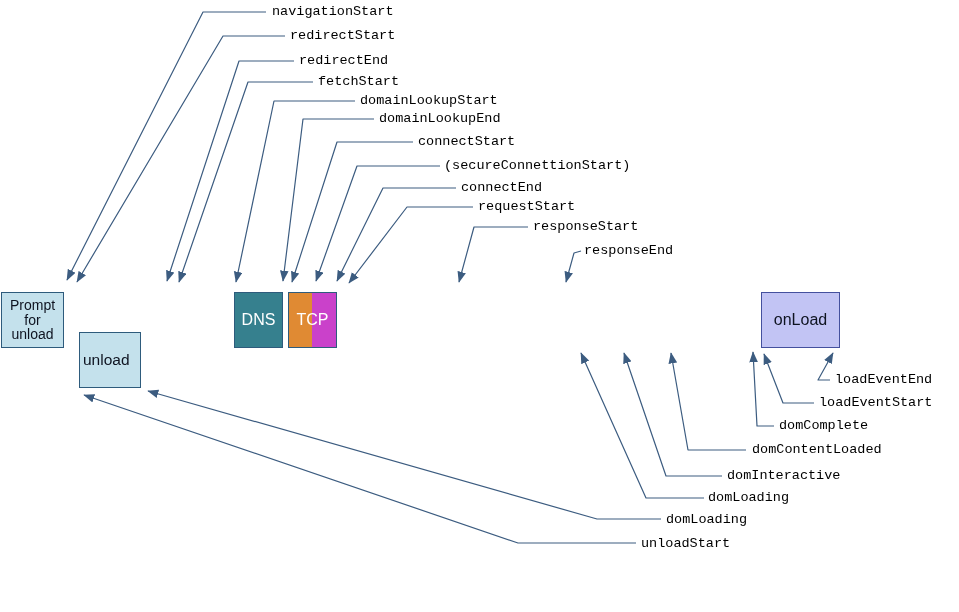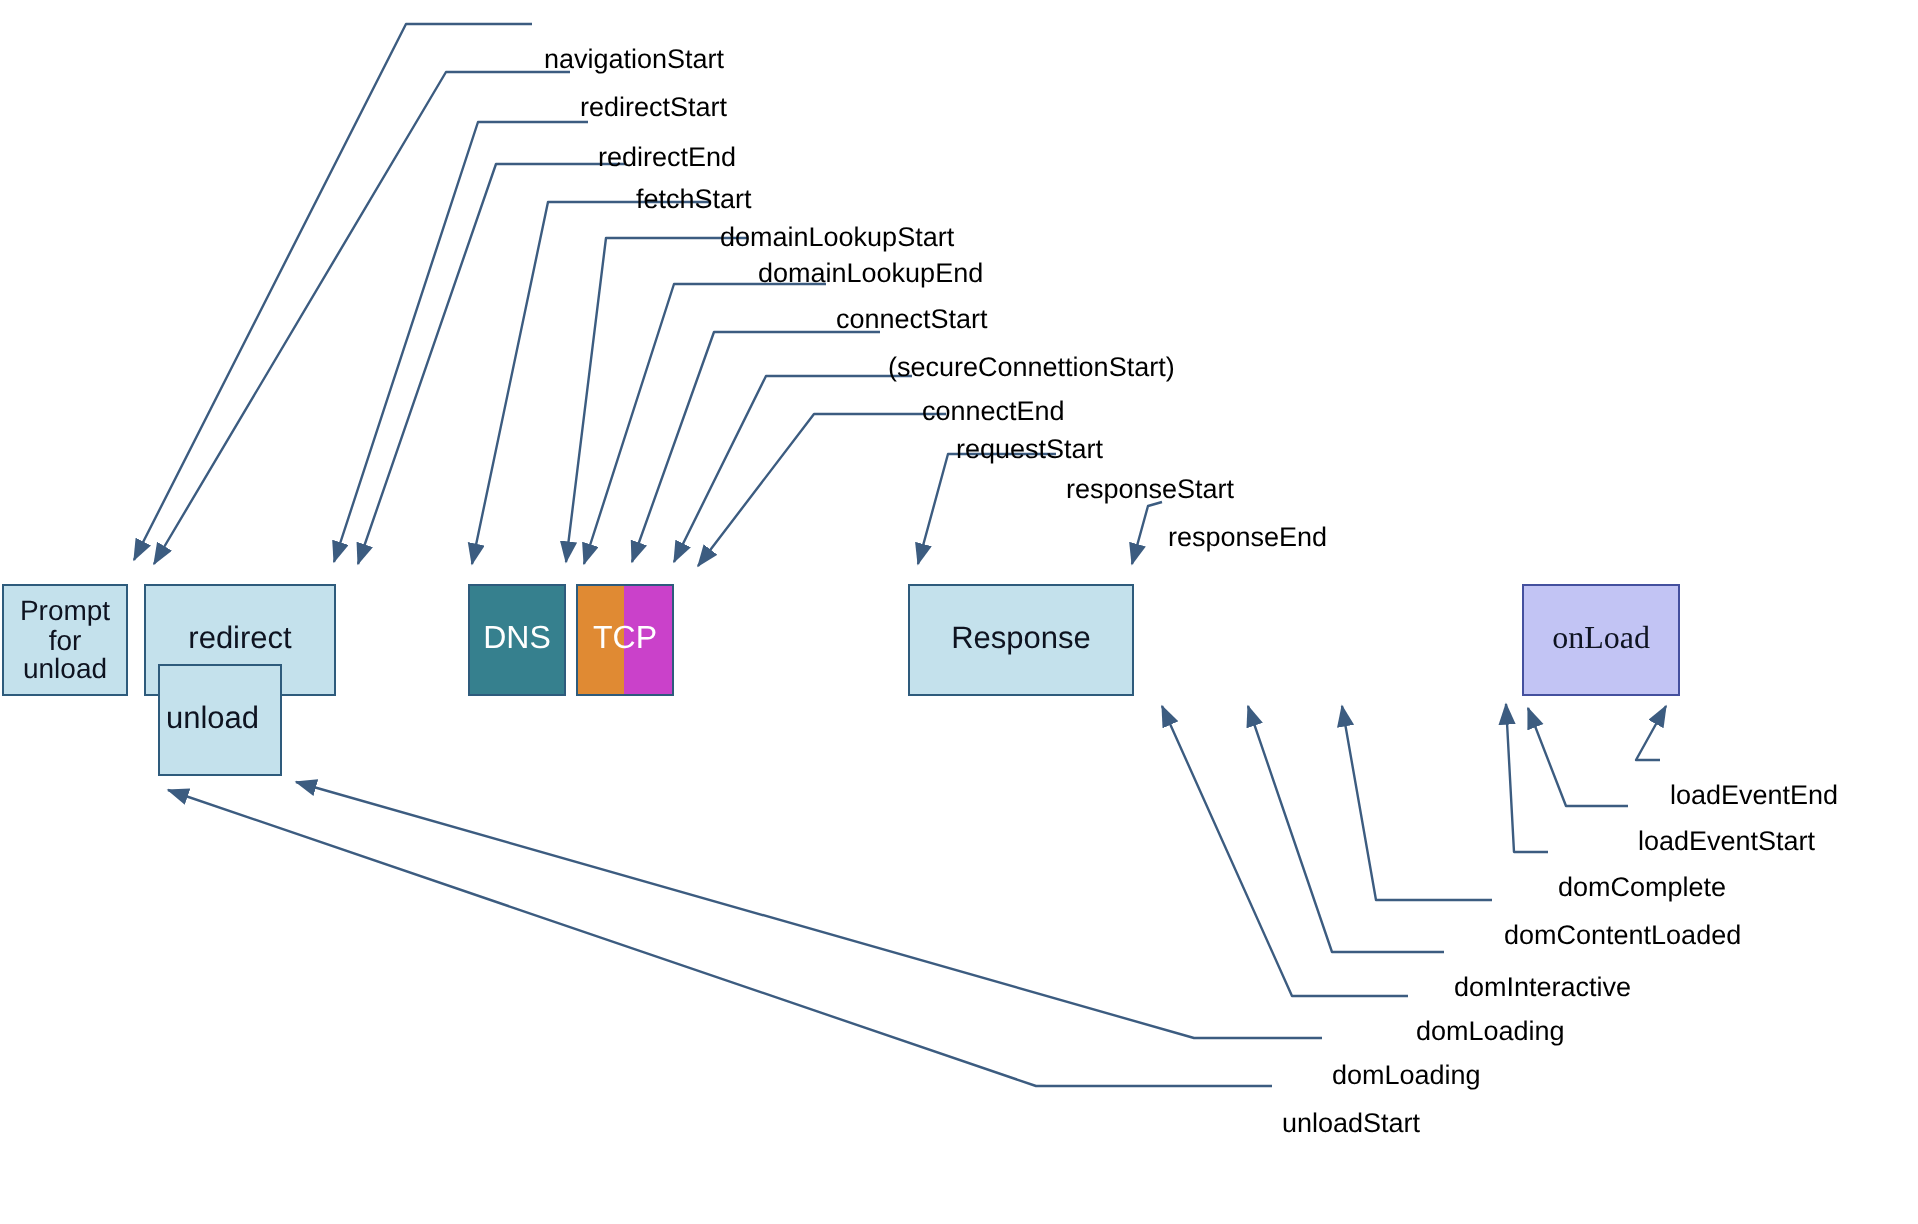--- a/index.html
+++ b/index.html
@@ -9,35 +9,34 @@
     overflow:hidden; font-family:"Liberation Sans", sans-serif;
   }
   svg.lines { position:absolute; left:0; top:0; width:959px; height:612px; }
   svg.lines polyline {
     fill:none; stroke:var(--line-color,#3c5c80); stroke-width:1.2;
     stroke-linejoin:round;
   }
   .ah-path { fill:var(--line-color,#3c5c80); }
 
   .evt {
-    position:absolute; font-family:Liberation Sans, sans-serif;
+    position:absolute; font-family:Liberation Mono, monospace;
     font-size:13.5px; line-height:16px; color:var(--label-text,#000000);
     white-space:nowrap;
-    margin-top:18px;
   }
 
   .box {
     position:absolute; background:var(--box-fill,#c4e1ec);
     border:1.5px solid var(--box-border,#2e5b7c);
     display:flex; align-items:center; justify-content:center;
     font-size:15.5px; color:var(--box-text,#0e1320); line-height:1;
   }
   .box .stack { text-align:center; font-size:14px; line-height:14.5px; }
   .box.teal { background:var(--dns-fill,#36808e); }
-  .box.lavender { background:var(--onload-fill,#c2c4f4); border-color:var(--onload-border,#44509e);font-family:Liberation Serif, serif; }
+  .box.lavender { background:var(--onload-fill,#c2c4f4); border-color:var(--onload-border,#44509e); }
   .box.split { padding:0; }
   .split .pane { position:absolute; top:0; bottom:0; }
   .blabel {
     position:absolute; inset:0; display:flex; align-items:center; justify-content:center;
   }
   .light { color:var(--box-text-light,#ffffff); }
   .unload-box { z-index:2; justify-content:flex-start; padding-left:3px; }
 </style>
 </head>
 <body>
@@ -73,39 +72,33 @@
   </svg>
 
   <div class="box" style="left:1px;top:292px;width:63px;height:56px">
     <div class="stack">
       <span style="display:block">Prompt</span>
       <span style="display:block">for</span>
       <span style="display:block">unload</span>
     </div>
   </div>
 
-  <div class="box" style="left:72px;top:292px;width:96px;height:56px">
-    <span>redirect</span>
-  </div>
 
 
   <div class="box teal" style="left:234px;top:292px;width:49px;height:56px">
     <span class="light" style="font-size:16px">DNS</span>
   </div>
 
   <div class="box split" style="left:288px;top:292px;width:49px;height:56px">
     <div class="pane" style="left:0;width:23px;background:var(--tcp-orange,#e08a33)"></div>
     <div class="pane" style="left:23px;right:0;background:var(--tcp-magenta,#ca41ca)"></div>
     <span class="blabel light" style="font-size:16px">TCP</span>
   </div>
 
 
-  <div class="box" style="left:454px;top:292px;width:113px;height:56px">
-    <span>Response</span>
-  </div>
 
 
   <div class="box lavender" style="left:761px;top:292px;width:79px;height:56px">
     <span style="font-size:16px">onLoad</span>
   </div>
 
   <div class="box unload-box" style="left:79px;top:332px;width:62px;height:56px">
     <span>unload</span>
   </div>
 

